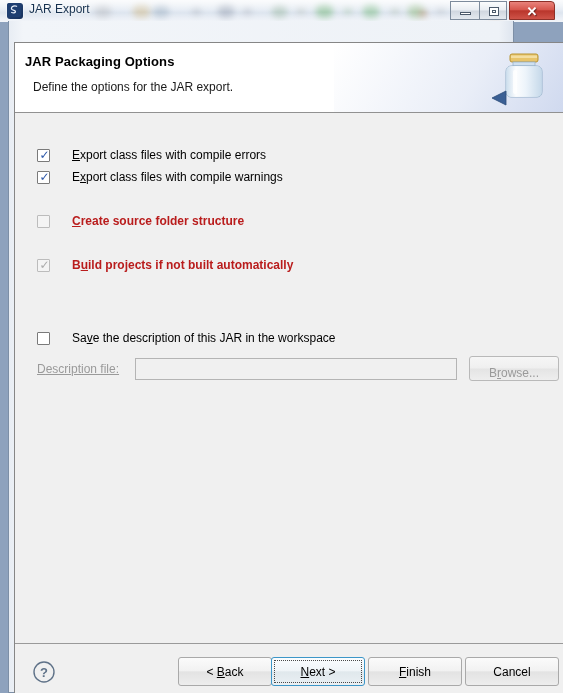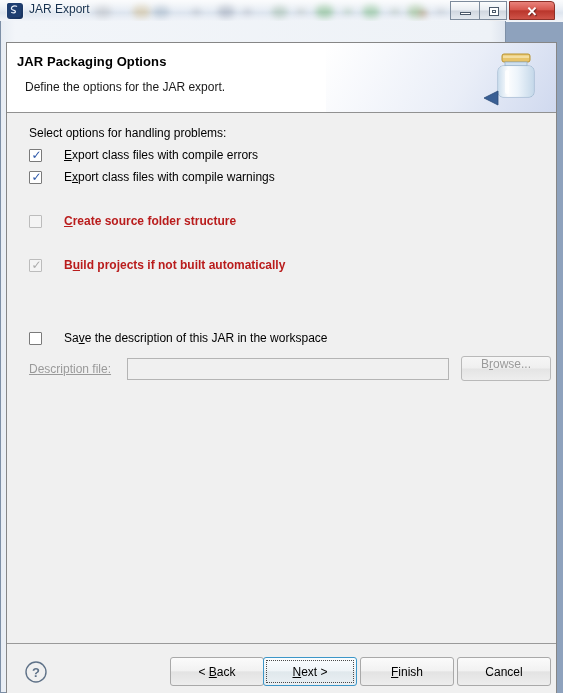--- a/index.html
+++ b/index.html
@@ -82,21 +82,21 @@
   .glyph-close {
     position: absolute; left: 0; top: 0; width: 100%; height: 100%;
     color: #ffffff; font-size: 13px; font-weight: bold;
     text-align: center; line-height: 19px;
     text-shadow: 1px 1px 1px rgba(0,0,0,0.45);
     font-family: "Liberation Sans", sans-serif;
   }
 
   
   #frame-outer {
-    position: absolute; left: 0; top: 21px; width: 506px; height: 672px;
+    position: absolute; left: 8px; top: 21px; width: 506px; height: 672px;
     background: linear-gradient(to right, #e7ecf3 0%, #f2f5f9 3%, #eef2f7 97%, #dde4ee 100%);
   }
   #frame-edge-l { position:absolute; left:0; top:0; width:1px; height:100%; background:#7d8fa6; }
   #frame-edge-r { position:absolute; right:0; top:0; width:1px; height:100%; background:#7d8fa6; }
   #frame-edge-b { position:absolute; left:0; bottom:0; width:100%; height:1px; background:#7d8fa6; }
 
   #client {
     position: absolute; left: 6px; top: 21px; width: 551px; height: 665px;
     background: #f0f0f0;
     border: 1px solid #868686;
@@ -177,21 +177,21 @@
     font-family: "Liberation Sans", sans-serif;
     font-size: 12px; color: #9a9a9a;
     padding: 0 3px;
   }
   #browse-btn {
     position: absolute; left: 432px; top: -2px; width: 90px; height: 25px;
     box-sizing: border-box;
     background: linear-gradient(to bottom, #f6f6f6 0%, #efefef 48%, #e4e4e4 52%, #eeeeee 100%);
     border: 1px solid #b9b9b9; border-radius: 3px;
     font-size: 12px; color: #9a9a9a;
-    display: flex; align-items: flex-start; justify-content: center;
+    display: flex; align-items: flex-end; justify-content: center;
   }
 
   
   #footer {
     position: absolute; left: 0; bottom: 0; width: 100%; height: 63px;
     background: #f0f0f0;
   }
   #footer-sep {
     position: absolute; left: 0; top: 0; width: 100%; height: 1px;
     background: #9a9a9a;
@@ -299,21 +299,20 @@
             <rect x="29" y="23" width="4" height="24" rx="2" fill="#ffffff" opacity="0.8"></rect>
 
             <path d="M22 44 L22 58 L8 51 Z" fill="#3a5f94"></path>
             <path d="M22 44 L22 58 L8 51 Z" fill="none" stroke="#2b4b78" stroke-width="0.8"></path>
           </svg>
         </div>
       </div>
 
       <div id="body-area">
 
-        <div class="grouplabel" style="left:22px; top:13px;">Select options for handling problems:</div>
 
         <div class="cbrow" style="left:22px; top:34px;">
           <span class="cbox">
             <span class="tick">✓</span>
           </span>
           <span class="cblabel"><span></span><span class="mn">E</span><span>xport class files with compile errors</span></span>
         </div>
 
         <div class="cbrow" style="left:22px; top:56px;">
           <span class="cbox">

